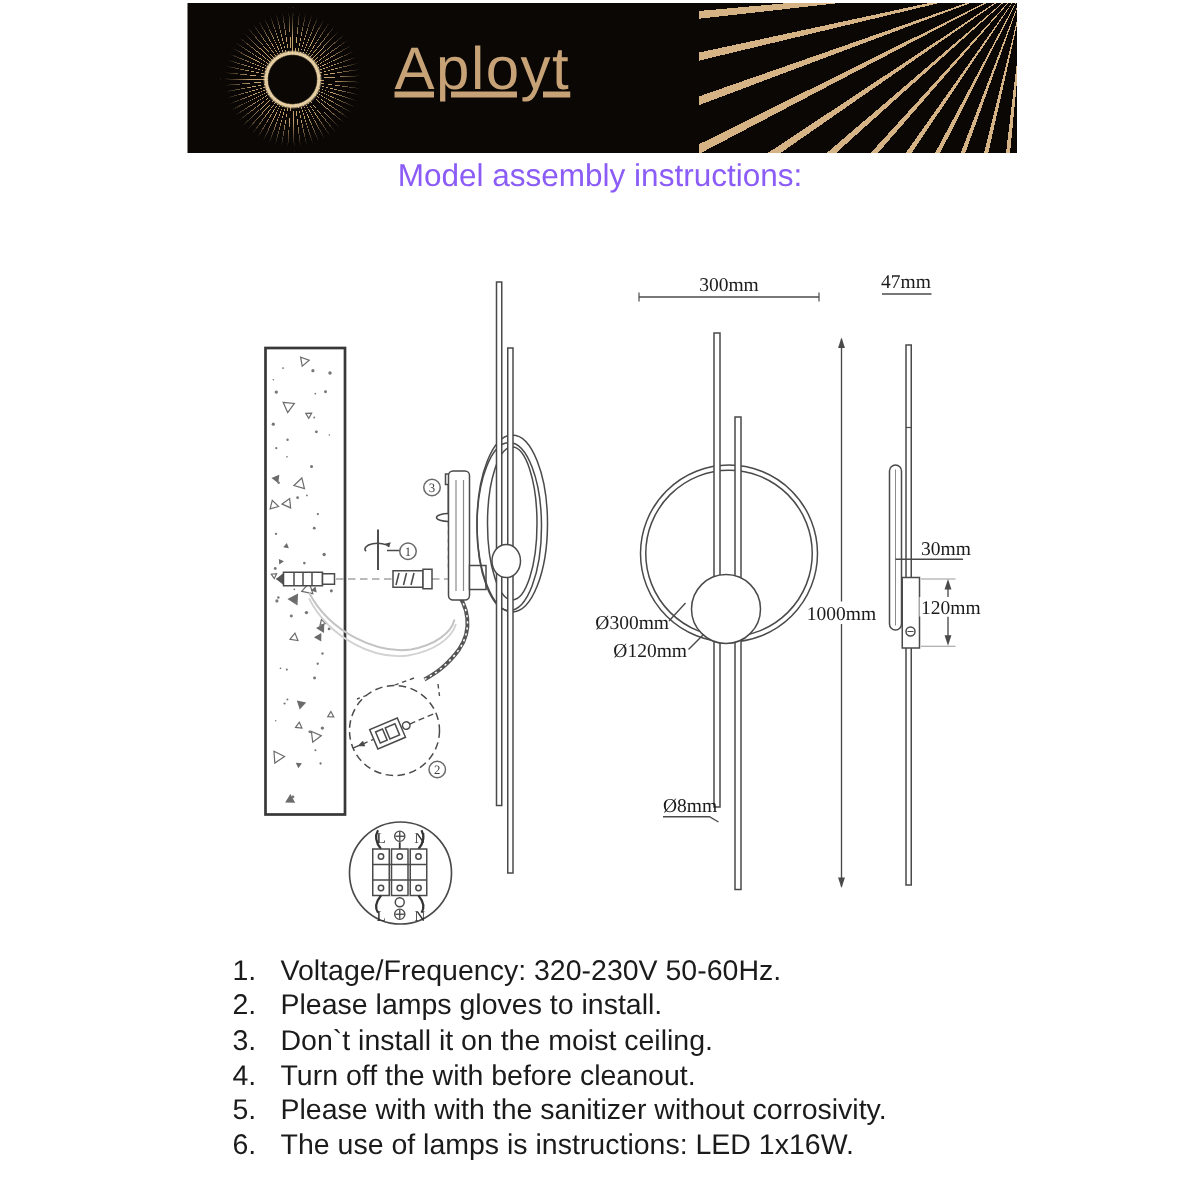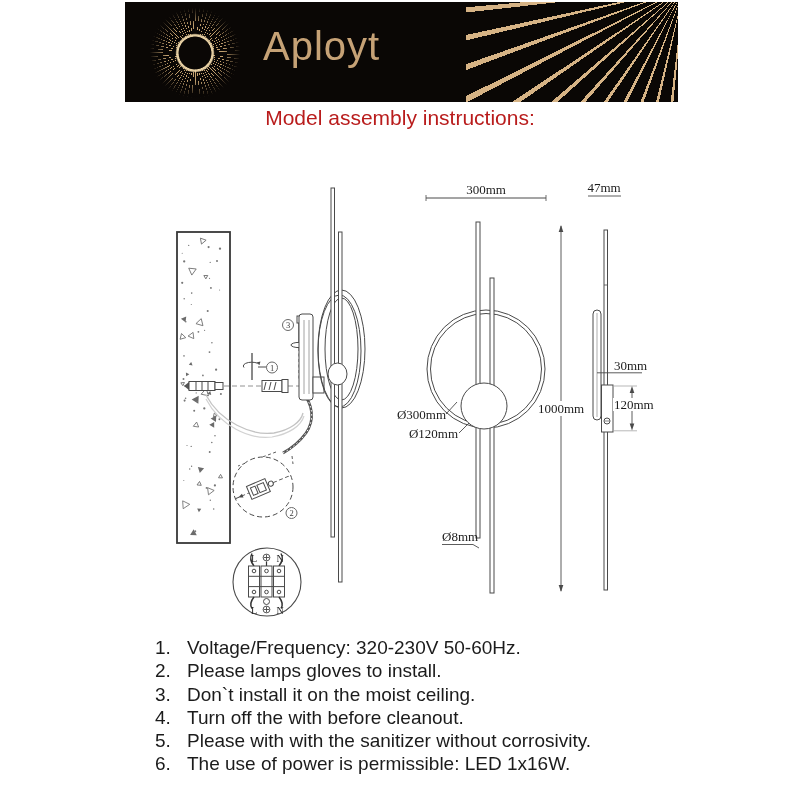--- a/index.html
+++ b/index.html
@@ -10,28 +10,28 @@
   
   .banner{position:absolute;left:125px;top:2px;width:553px;height:100px;
           background:#0a0705;overflow:hidden;}
   .starburst{position:absolute;left:22px;top:3px;width:96px;height:96px;border-radius:50%;
     background:
       radial-gradient(closest-side,#0a0705 0 33%,rgba(10,7,5,0) 35%),
       radial-gradient(closest-side,rgba(240,216,170,0) 0 32%,rgba(238,214,168,.95) 35% 38%,rgba(240,216,170,0) 41%),
       radial-gradient(closest-side,rgba(10,7,5,0) 0 58%,#0a0705 94%),
       repeating-conic-gradient(#c2a06e 0deg 0.9deg,rgba(0,0,0,0) 0.9deg 5.4deg);}
   .brand{position:absolute;left:138px;top:22px;font-size:40px;font-weight:400;
-         letter-spacing:1px;color:#c6a276;}
+         letter-spacing:1px;color:#c6a276;text-decoration:underline;}
   .rayfan{position:absolute;right:0;top:0;width:212px;height:100px;
     background:repeating-conic-gradient(from 150deg at 103% -14%,
       #d6b385 0deg 1.35deg,rgba(0,0,0,0) 1.35deg 7.1deg);}
 
   
   .titleblock{position:absolute;left:0;top:106px;width:800px;text-align:center;
-              font-size:21px;line-height:24px;color:#b91c1c;}
+              font-size:21px;line-height:24px;color:#8b5cf6;}
 
   
   .drawing{position:absolute;left:150px;top:168px;}
   .drawing svg{display:block;}
   .dim{font:13px "Liberation Serif",serif;fill:#1c1c1c;}
   .callout-num{font:8.5px "Liberation Serif",serif;fill:#3d3d3d;}
   .wire-label{font:10px "Liberation Serif",serif;fill:#2a2a2a;}
 
   
   .instructions{position:absolute;left:155px;top:636px;width:560px;
@@ -336,17 +336,17 @@
     <div class="inst-row">
       <span class="inst-num">4.</span>
       <span class="inst-text">Turn off the with before cleanout.</span>
     </div>
     <div class="inst-row">
       <span class="inst-num">5.</span>
       <span class="inst-text">Please with with the sanitizer without corrosivity.</span>
     </div>
     <div class="inst-row">
       <span class="inst-num">6.</span>
-      <span class="inst-text">The use of power is permissible: LED 1x16W.</span>
+      <span class="inst-text">The use of lamps is instructions: LED 1x16W.</span>
     </div>
   </div>
 
 </div>
 
 </body></html>

